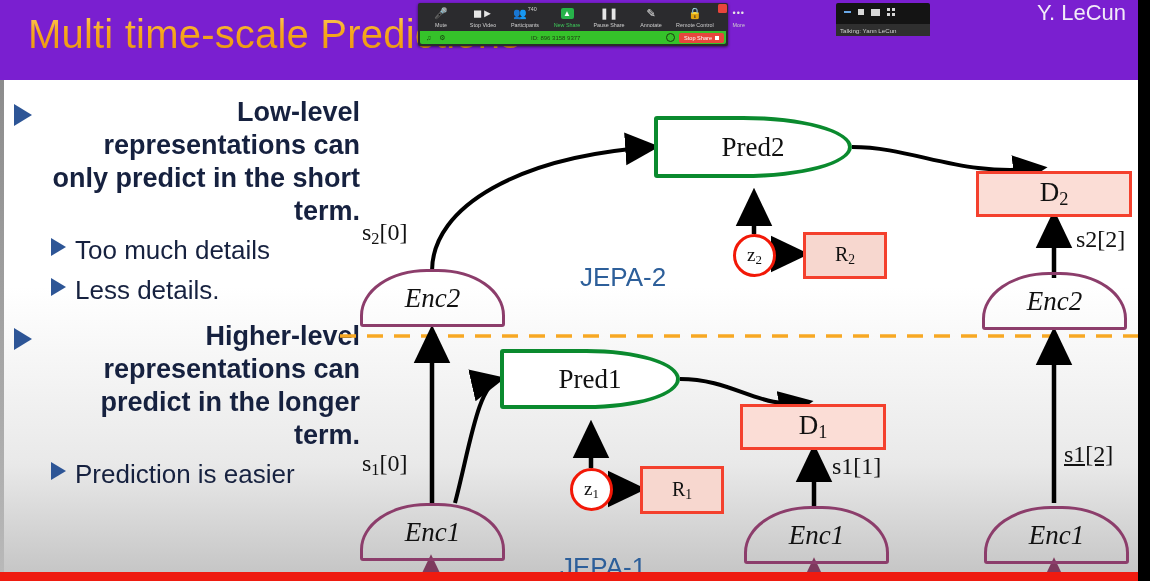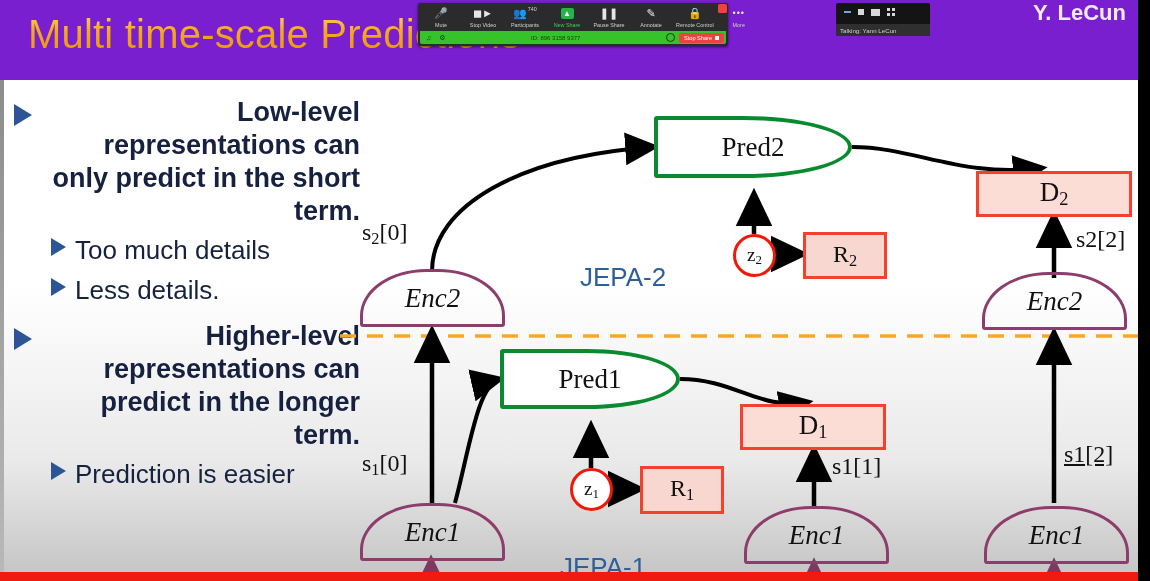--- a/index.html
+++ b/index.html
@@ -15,21 +15,21 @@
   .slide-bottom-bar{position:absolute;left:0;top:572px;width:1138px;height:9px;background:#ef1b10;}
   .right-black{position:absolute;left:1138px;top:0;width:12px;height:581px;background:#000;}
 
   
   .header{position:absolute;left:0;top:0;width:1138px;height:80px;background:#7a1fd0;}
   .title{position:absolute;left:28px;top:10px;font-size:40px;line-height:48px;
       font-family:"Liberation Sans",sans-serif;color:#f6a81c;letter-spacing:.2px;white-space:nowrap;
       background:linear-gradient(to bottom,#ffd36b 0%,#f6a81c 45%,#e8920d 100%);
       -webkit-background-clip:text;background-clip:text;color:transparent;}
   .watermark{position:absolute;right:12px;top:0px;font-size:22px;color:#f2eaf8;
-      font-family:"Liberation Sans",sans-serif;font-weight:bold;}
+      font-family:"Liberation Sans",sans-serif;}
 
   
   .zoombar{position:absolute;left:418px;top:3px;width:310px;background:#2b2b2e;border-radius:2px;
       box-shadow:0 1px 3px rgba(0,0,0,.6);}
   .zoombar-row{display:flex;align-items:flex-end;padding:3px 2px 2px 2px;}
   .zb-item{flex:0 0 auto;display:flex;flex-direction:column;align-items:center;justify-content:flex-end;
       padding:1px 4px;min-width:34px;}
   .zb-ico{height:13px;display:flex;align-items:center;justify-content:center;color:#e6e6e6;font-size:11px;line-height:1;}
   .zb-lbl{font-size:5.4px;color:#cfcfcf;margin-top:2px;white-space:nowrap;font-family:"Liberation Sans",sans-serif;}
   .zb-item.share .zb-lbl{color:#3ec95a;}
@@ -88,21 +88,21 @@
 
   .node{position:absolute;box-sizing:border-box;display:flex;align-items:center;justify-content:center;
       font-family:"Liberation Serif",serif;color:#111;}
 
   .enc{border:3.5px solid #8c3d6b;background:transparent;border-radius:46% 46% 3px 3px / 80% 80% 3px 3px;
       font-size:27px;font-style:italic;}
   .pred{border:4px solid #0a8a2e;background:#fff;font-size:27px;}
   .pred2{border-radius:3px 55% 55% 3px / 3px 50% 50% 3px;}
   .pred1{border-radius:3px 52% 52% 3px / 3px 50% 50% 3px;}
   .dbox{border:3.5px solid #f4402d;background:#fbddd6;font-size:27px;}
-  .rbox{border:3.5px solid #f4402d;background:#f7d7cf;font-size:24px;}
+  .rbox{border:3.5px solid #f4402d;background:#f7d7cf;font-size:20px;}
   .zcirc{border:3.5px solid #f21807;background:#fff;border-radius:50%;font-size:19px;}
 
   .lbl{position:absolute;font-family:"Liberation Serif",serif;color:#111;font-size:24px;white-space:nowrap;}
   .jepa{position:absolute;font-family:"Liberation Sans",sans-serif;color:#2d5f9a;font-size:26px;white-space:nowrap;}
   sub{font-size:.68em;vertical-align:-.22em;}
 </style>
 </head>
 <body>
 
 <div id="root">

